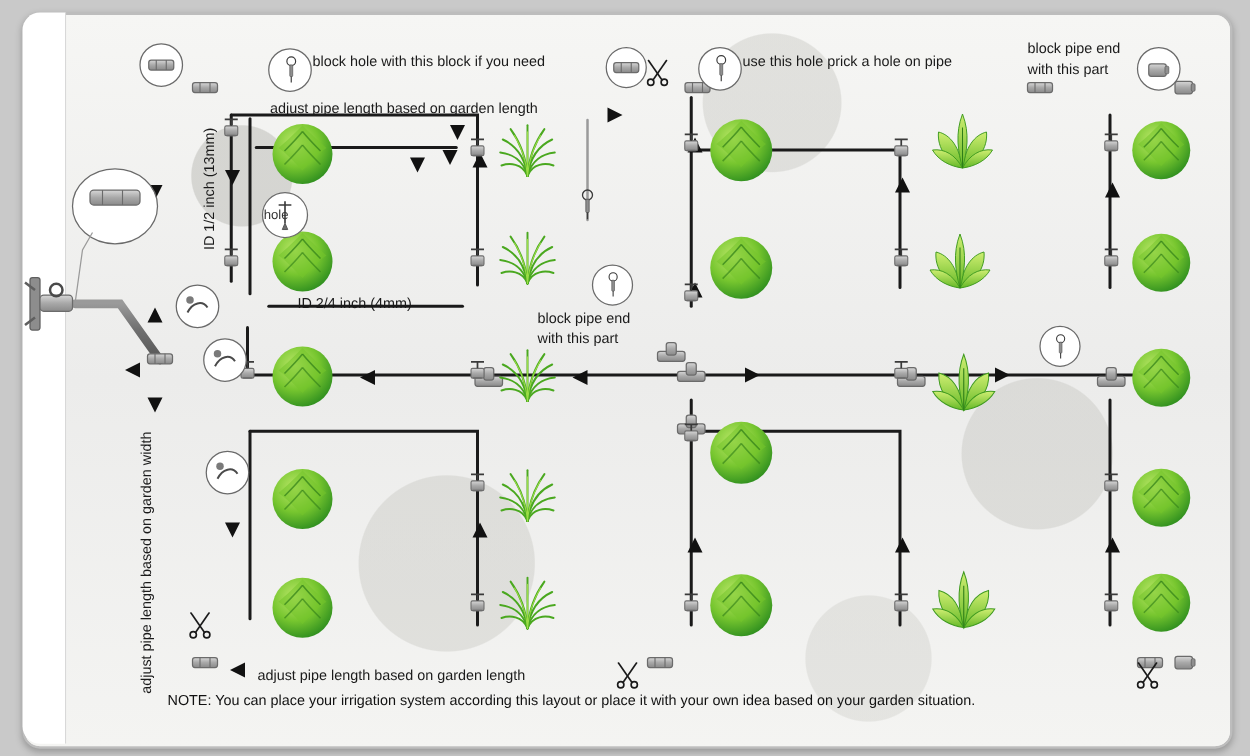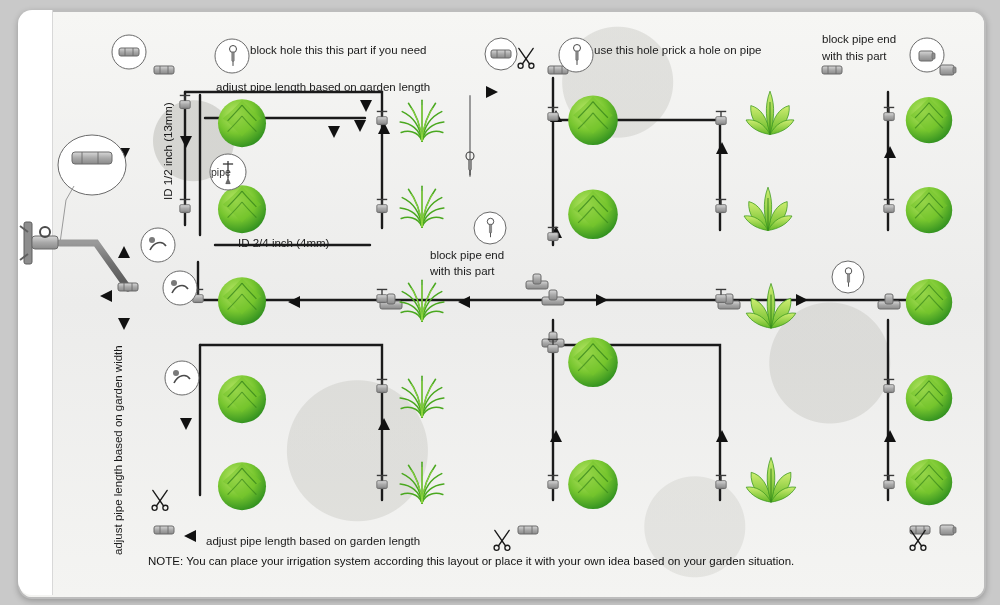--- a/index.html
+++ b/index.html
@@ -367,31 +367,31 @@
       <circle cx="490" cy="228" r="16" fill="#fff" stroke="#6a6a6a" stroke-width="1"></circle>
       <use href="#punchTool" x="484" y="216" width="13" height="24"></use>
 
       <circle cx="848" cy="277" r="16" fill="#fff" stroke="#6a6a6a" stroke-width="1"></circle>
       <use href="#punchTool" x="842" y="266" width="13" height="23"></use>
 
       <use href="#punchTool" x="462" y="150" width="16" height="28"></use>
     </g>
   </svg>
 
-  <div class="lbl" style="left:250px;top:44px;">block hole this this  part if you need</div>
+  <div class="lbl" style="left:250px;top:44px;">block hole with this  block if you need</div>
   <div class="lbl" style="left:594px;top:44px;">use this hole  prick a hole on pipe</div>
   <div class="lbl" style="left:822px;top:33px;">block pipe end</div>
   <div class="lbl" style="left:822px;top:50px;">with this part</div>
   <div class="lbl" style="left:216px;top:81px;">adjust pipe length  based on garden length</div>
 
   <div class="lbl vert" style="left:162px;top:200px;">ID 1/2 inch  (13mm)</div>
 
   <div class="lbl" style="left:238px;top:237px;">ID 2/4 inch   (4mm)</div>
   <div class="lbl" style="left:430px;top:249px;">block pipe end</div>
   <div class="lbl" style="left:430px;top:265px;">with this part</div>
 
   <div class="lbl vert" style="left:112px;top:555px;">adjust pipe length  based on garden width</div>
 
   <div class="lbl" style="left:206px;top:535px;">adjust pipe length  based on garden length</div>
-  <div class="lbl small" style="left:211px;top:166px;color:#333;">pipe</div>
-
-  <div class="note" style="left:122px;top:555px;padding-left:26px;">NOTE: You can place your irrigation system according this layout or place it with your own idea based on your garden situation.</div>
+  <div class="lbl small" style="left:211px;top:166px;color:#333;">hole</div>
+
+  <div class="note" style="left:108px;top:555px;padding-left:26px;">NOTE: You can place your irrigation system according this layout or place it with your own idea based on your garden situation.</div>
 </div>
 
 </body></html>

